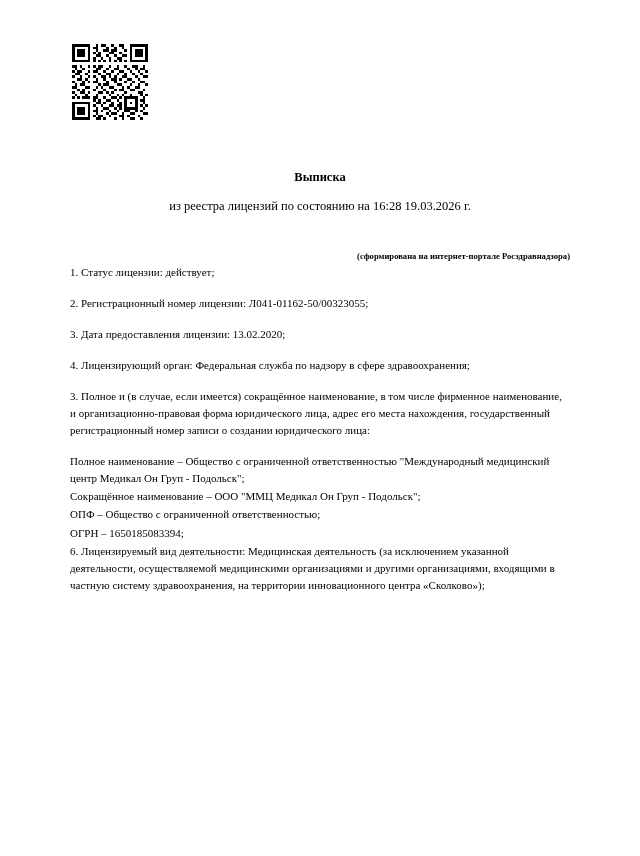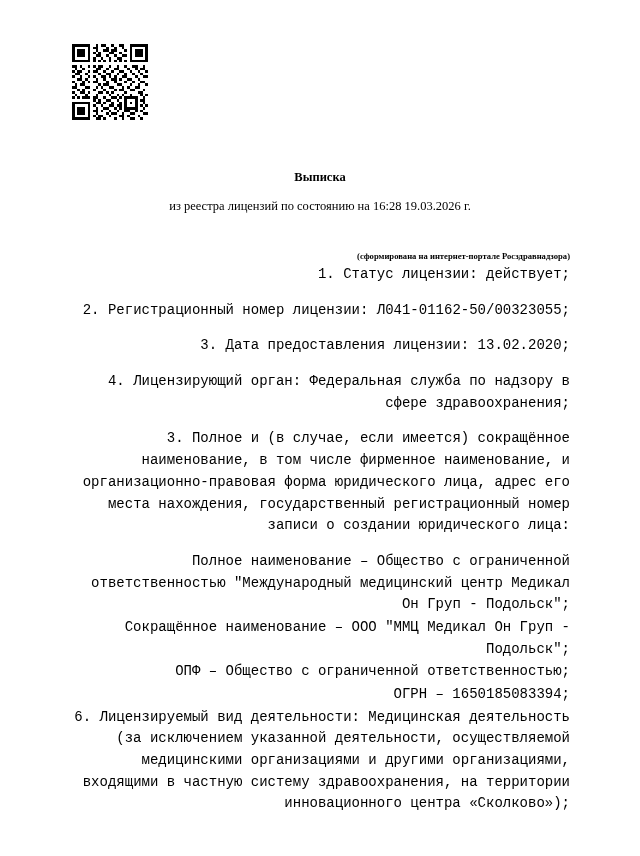--- a/index.html
+++ b/index.html
@@ -62,25 +62,24 @@
     font-weight: bold;
     margin-top: 31px;
   }
   .body-block {
     position: absolute;
     left: 70px;
     top: 264px;
     width: 500px;
   }
   .para {
-    font-size: 14px;
+    font-size: 11px;
     line-height: 1.55;
     margin: 0 0 14px 0;
-    text-align: right;
-    font-family: Liberation Mono, monospace;
+    text-align: left;
   }
   .group {
   }
   .group .para {
     margin-bottom: 1px;
   }
 </style>
 </head>
 <body>
 

